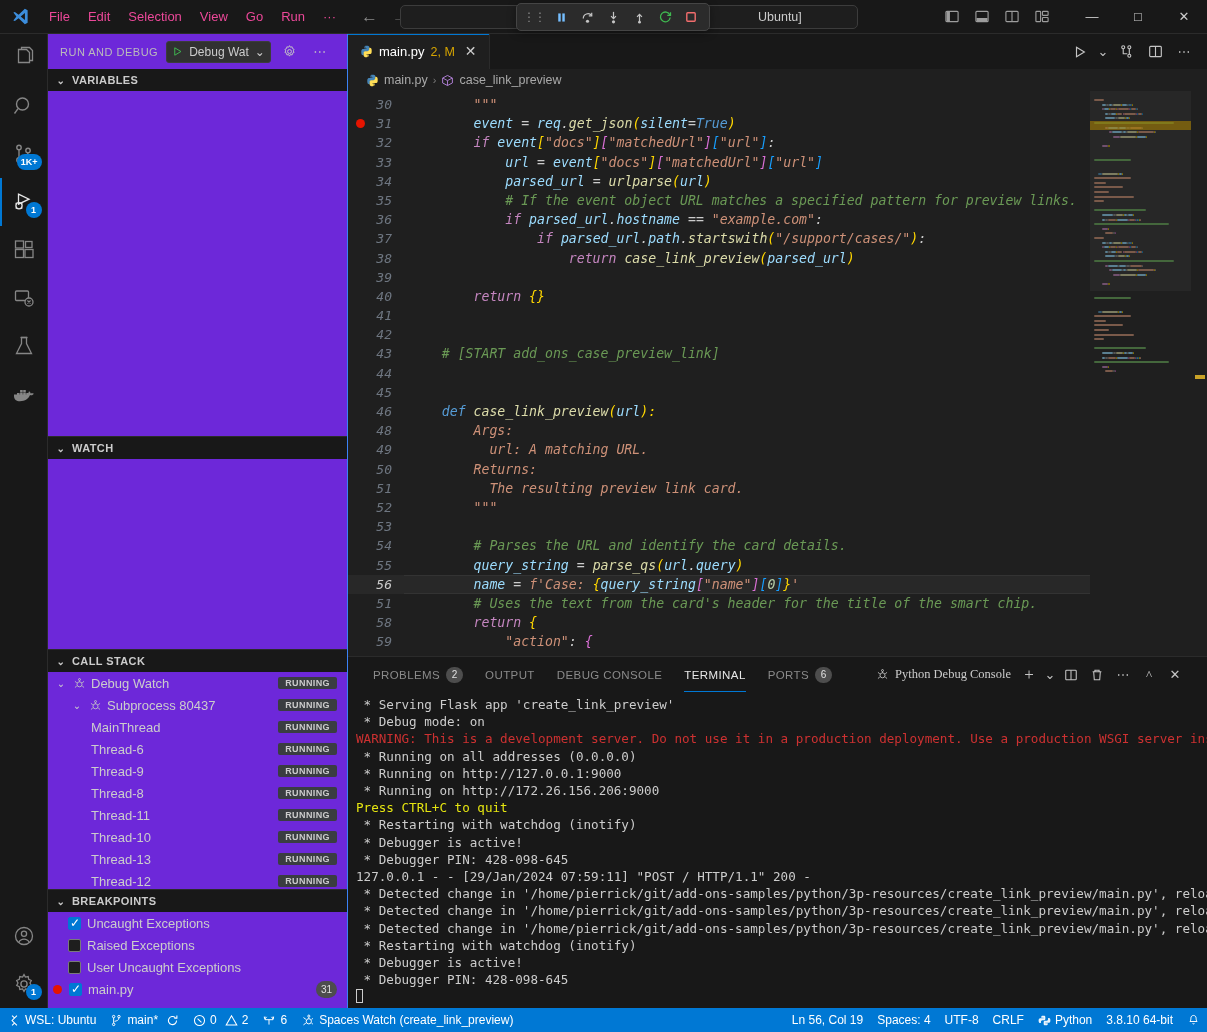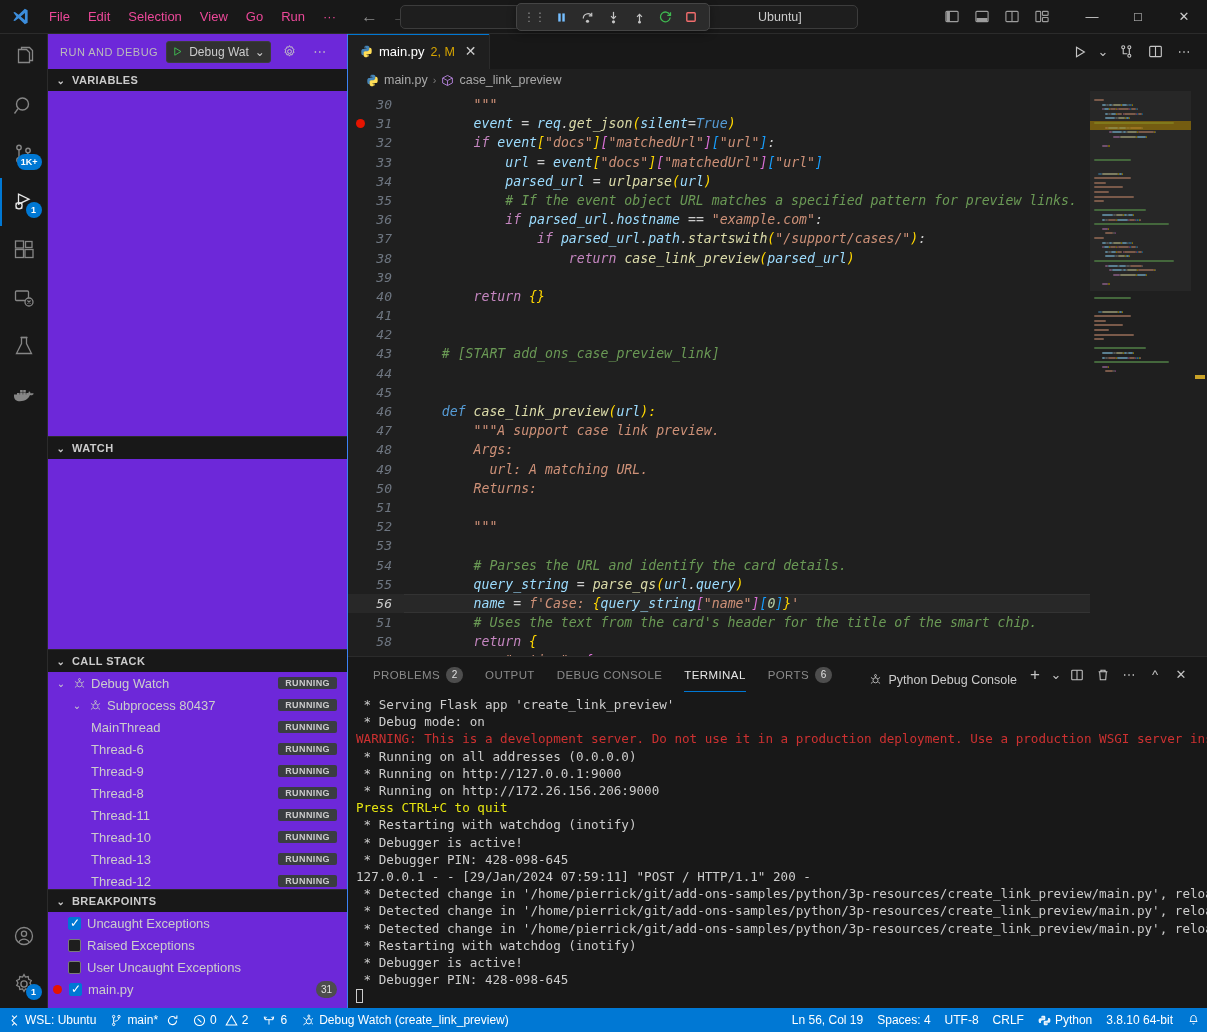--- a/index.html
+++ b/index.html
@@ -153,21 +153,21 @@
   .ptab {
     display:flex; align-items:center; gap:6px; padding: 0 11px; height:35px; font-size:11.5px;
     letter-spacing:.4px; color:#8a8a8a; text-transform:uppercase; position:relative;
   }
   .ptab.active { color:#e7e7e7; }
   .ptab.active:after { content:''; position:absolute; left:11px; right:11px; bottom:0; height:1px; background:#0078d4;}
   .pt-count {
     background:#4d4d4d; color:#e0e0e0; font-size:10px; border-radius:9px; min-width:17px; height:16px;
     display:flex; align-items:center; justify-content:center; padding:0 5px; letter-spacing:0;
   }
-  .panel-actions { margin-left:auto; display:flex; align-items:flex-end; gap:2px; padding-right:14px; }
+  .panel-actions { margin-left:auto; display:flex; align-items:center; gap:2px; padding-right:20px;font-family:Liberation Serif, serif; }
   .pa-label { display:flex; align-items:center; gap:6px; font-size:12.5px; color:#cccccc; padding-right:4px;}
   .pa-ico { width:24px; height:24px; display:flex; align-items:center; justify-content:center; color:#c5c5c5; border-radius:4px;}
   .terminal {
     flex:1; padding: 4px 0 0 8px; overflow:hidden;
     font-family:"DejaVu Sans Mono","Liberation Mono",monospace; font-size:12.6px; line-height:17.2px;
     color:#cccccc; white-space:pre; background:#181818;
   }
   .t-cursor { display:inline-block; width:7px; height:14px; border:1px solid #cccccc; vertical-align:-2px;}
 
   
@@ -616,25 +616,24 @@
             <div class="ln-row"><span class="gutter">37</span><span class="codeline"><span style="color:#cccccc">                </span><span style="color:#c586c0">if </span><span style="color:#9cdcfe">parsed_url</span><span style="color:#cccccc">.</span><span style="color:#9cdcfe">path</span><span style="color:#cccccc">.</span><span style="color:#dcdcaa">startswith</span><span style="color:#ffd700">(</span><span style="color:#ce9178">"/support/cases/"</span><span style="color:#ffd700">)</span><span style="color:#cccccc">:</span></span></div>
             <div class="ln-row"><span class="gutter">38</span><span class="codeline"><span style="color:#cccccc">                    </span><span style="color:#c586c0">return </span><span style="color:#dcdcaa">case_link_preview</span><span style="color:#ffd700">(</span><span style="color:#9cdcfe">parsed_url</span><span style="color:#ffd700">)</span></span></div>
             <div class="ln-row"><span class="gutter">39</span><span class="codeline"><span style="color:#cccccc"></span></span></div>
             <div class="ln-row"><span class="gutter">40</span><span class="codeline"><span style="color:#cccccc">        </span><span style="color:#c586c0">return </span><span style="color:#ffd700">{}</span></span></div>
             <div class="ln-row"><span class="gutter">41</span><span class="codeline"><span style="color:#cccccc"></span></span></div>
             <div class="ln-row"><span class="gutter">42</span><span class="codeline"><span style="color:#cccccc"></span></span></div>
             <div class="ln-row"><span class="gutter">43</span><span class="codeline"><span style="color:#6a9955">    # [START add_ons_case_preview_link]</span></span></div>
             <div class="ln-row"><span class="gutter">44</span><span class="codeline"><span style="color:#cccccc"></span></span></div>
             <div class="ln-row"><span class="gutter">45</span><span class="codeline"><span style="color:#cccccc"></span></span></div>
             <div class="ln-row"><span class="gutter">46</span><span class="codeline"><span style="color:#cccccc">    </span><span style="color:#569cd6">def </span><span style="color:#dcdcaa">case_link_preview</span><span style="color:#ffd700">(</span><span style="color:#9cdcfe">url</span><span style="color:#ffd700">):</span></span></div>
-            <div class="ln-row"><span class="gutter">47</span><span class="codeline"><span style="color:#ce9178">        """A support case link preview.</span></span></div>
             <div class="ln-row"><span class="gutter">48</span><span class="codeline"><span style="color:#ce9178">        Args:</span></span></div>
             <div class="ln-row"><span class="gutter">49</span><span class="codeline"><span style="color:#ce9178">          url: A matching URL.</span></span></div>
             <div class="ln-row"><span class="gutter">50</span><span class="codeline"><span style="color:#ce9178">        Returns:</span></span></div>
-            <div class="ln-row"><span class="gutter">51</span></div>
+            <div class="ln-row"><span class="gutter">51</span><span class="codeline"><span style="color:#ce9178">          The resulting preview link card.</span></span></div>
             <div class="ln-row"><span class="gutter">52</span><span class="codeline"><span style="color:#ce9178">        """</span></span></div>
             <div class="ln-row"><span class="gutter">53</span><span class="codeline"><span style="color:#cccccc"></span></span></div>
             <div class="ln-row"><span class="gutter">54</span><span class="codeline"><span style="color:#6a9955">        # Parses the URL and identify the card details.</span></span></div>
             <div class="ln-row"><span class="gutter">55</span><span class="codeline"><span style="color:#cccccc">        </span><span style="color:#9cdcfe">query_string</span><span style="color:#cccccc"> = </span><span style="color:#dcdcaa">parse_qs</span><span style="color:#ffd700">(</span><span style="color:#9cdcfe">url</span><span style="color:#cccccc">.</span><span style="color:#9cdcfe">query</span><span style="color:#ffd700">)</span></span></div>
             <div class="ln-row current"><span class="gutter">56</span><span class="codeline"><span style="color:#cccccc">        </span><span style="color:#9cdcfe">name</span><span style="color:#cccccc"> = </span><span style="color:#ce9178">f'Case: </span><span style="color:#ffd700">{</span><span style="color:#9cdcfe">query_string</span><span style="color:#da70d6">[</span><span style="color:#ce9178">"name"</span><span style="color:#da70d6">]</span><span style="color:#179fff">[</span><span style="color:#b5cea8">0</span><span style="color:#179fff">]</span><span style="color:#ffd700">}</span><span style="color:#ce9178">'</span></span></div>
             <div class="ln-row"><span class="gutter">51</span><span class="codeline"><span style="color:#6a9955">        # Uses the text from the card's header for the title of the smart chip.</span></span></div>
             <div class="ln-row"><span class="gutter">58</span><span class="codeline"><span style="color:#cccccc">        </span><span style="color:#c586c0">return </span><span style="color:#ffd700">{</span></span></div>
             <div class="ln-row"><span class="gutter">59</span><span class="codeline"><span style="color:#cccccc">            </span><span style="color:#ce9178">"action"</span><span style="color:#cccccc">: </span><span style="color:#da70d6">{</span></span></div>
           </div>
         <div class="minimap" id="minimap">
@@ -962,21 +961,21 @@
       <span>6</span>
     </div>
     <div class="sb-item">
       <span>
         <svg width="14" height="13" viewBox="0 0 16 16">
             <circle cx="9" cy="9" r="3.2" fill="none" stroke="#fff" stroke-width="1.2"></circle>
             <path d="M5.4 6.5 2.4 4.4M5.4 11.2 2.4 13.4M12.4 6.5l1.6-1M12.4 11.4l1.6 1M9 5.8V4.1" fill="none" stroke="#fff" stroke-width="1.2"></path>
             <circle cx="9" cy="2.6" r="1.3" fill="none" stroke="#fff" stroke-width="1.2"></circle>
           </svg>
       </span>
-      <span>Debug Watch (create_link_preview)</span>
+      <span>Spaces Watch (create_link_preview)</span>
     </div>
 
     <div class="sb-right">
       <div class="sb-item">Ln 56, Col 19</div>
       <div class="sb-item">Spaces: 4</div>
       <div class="sb-item">UTF-8</div>
       <div class="sb-item">CRLF</div>
       <div class="sb-item">
         <span>
           <svg width="13" height="13" viewBox="0 0 16 16">

